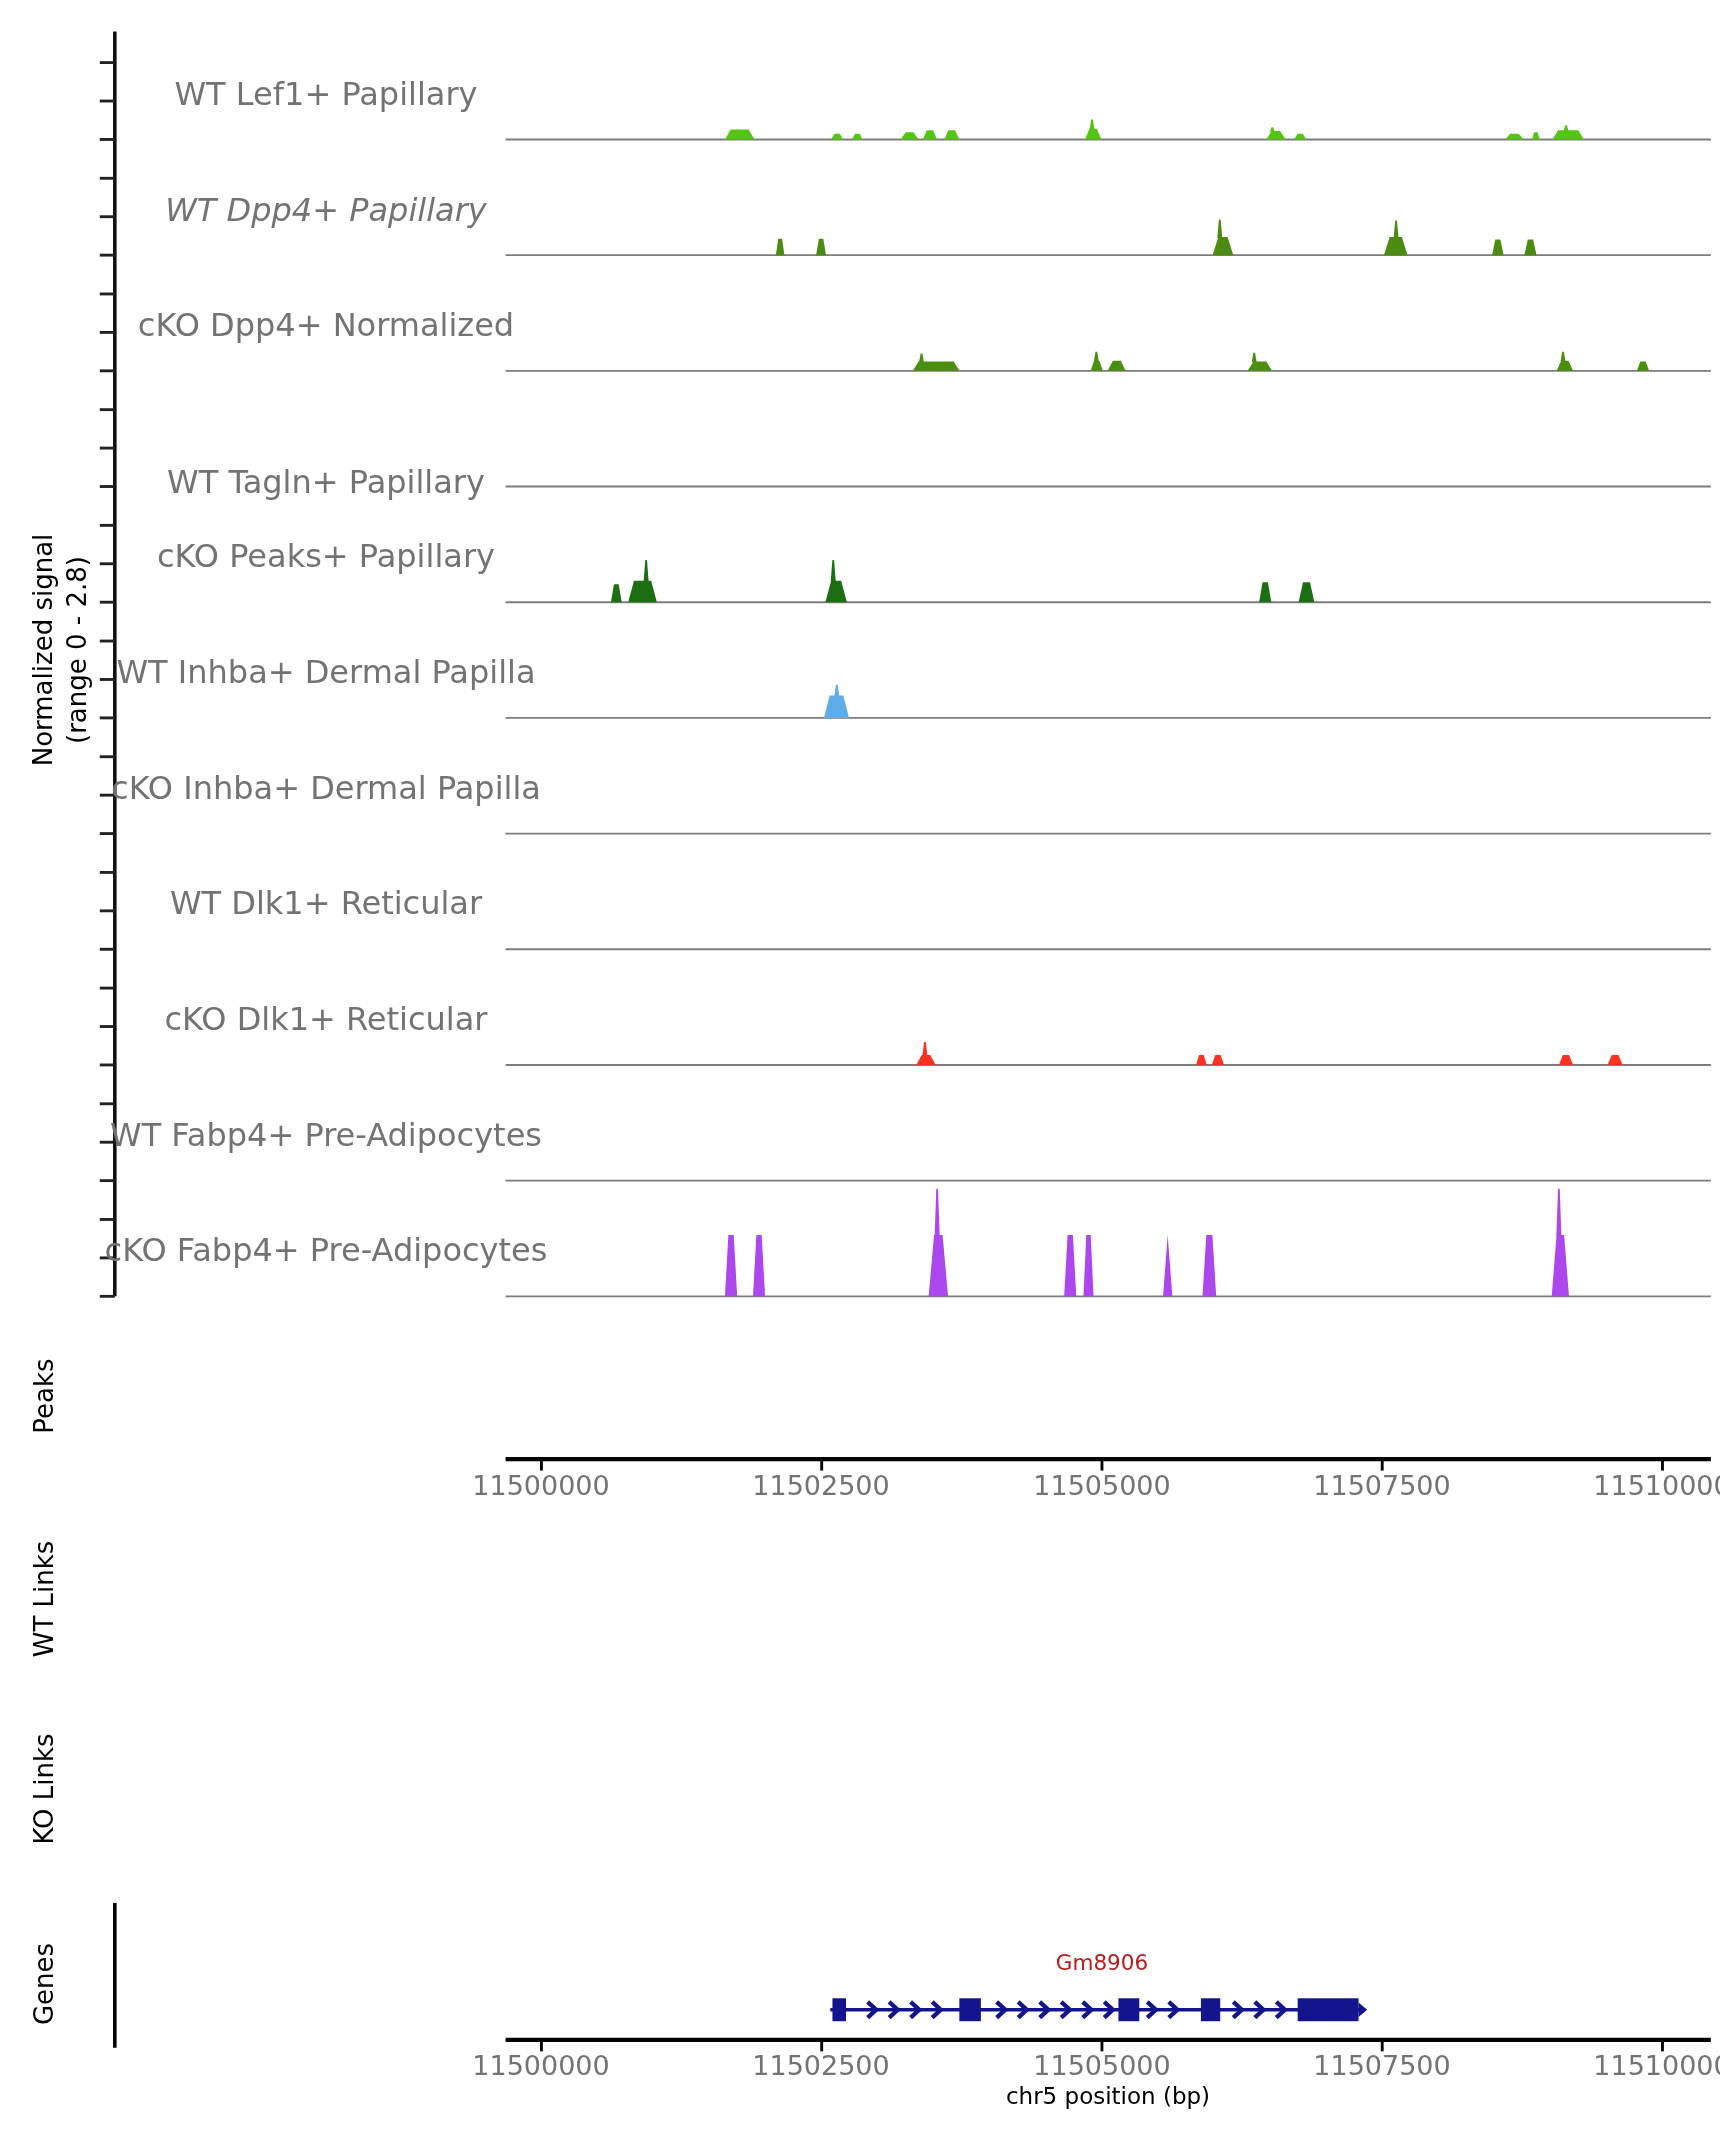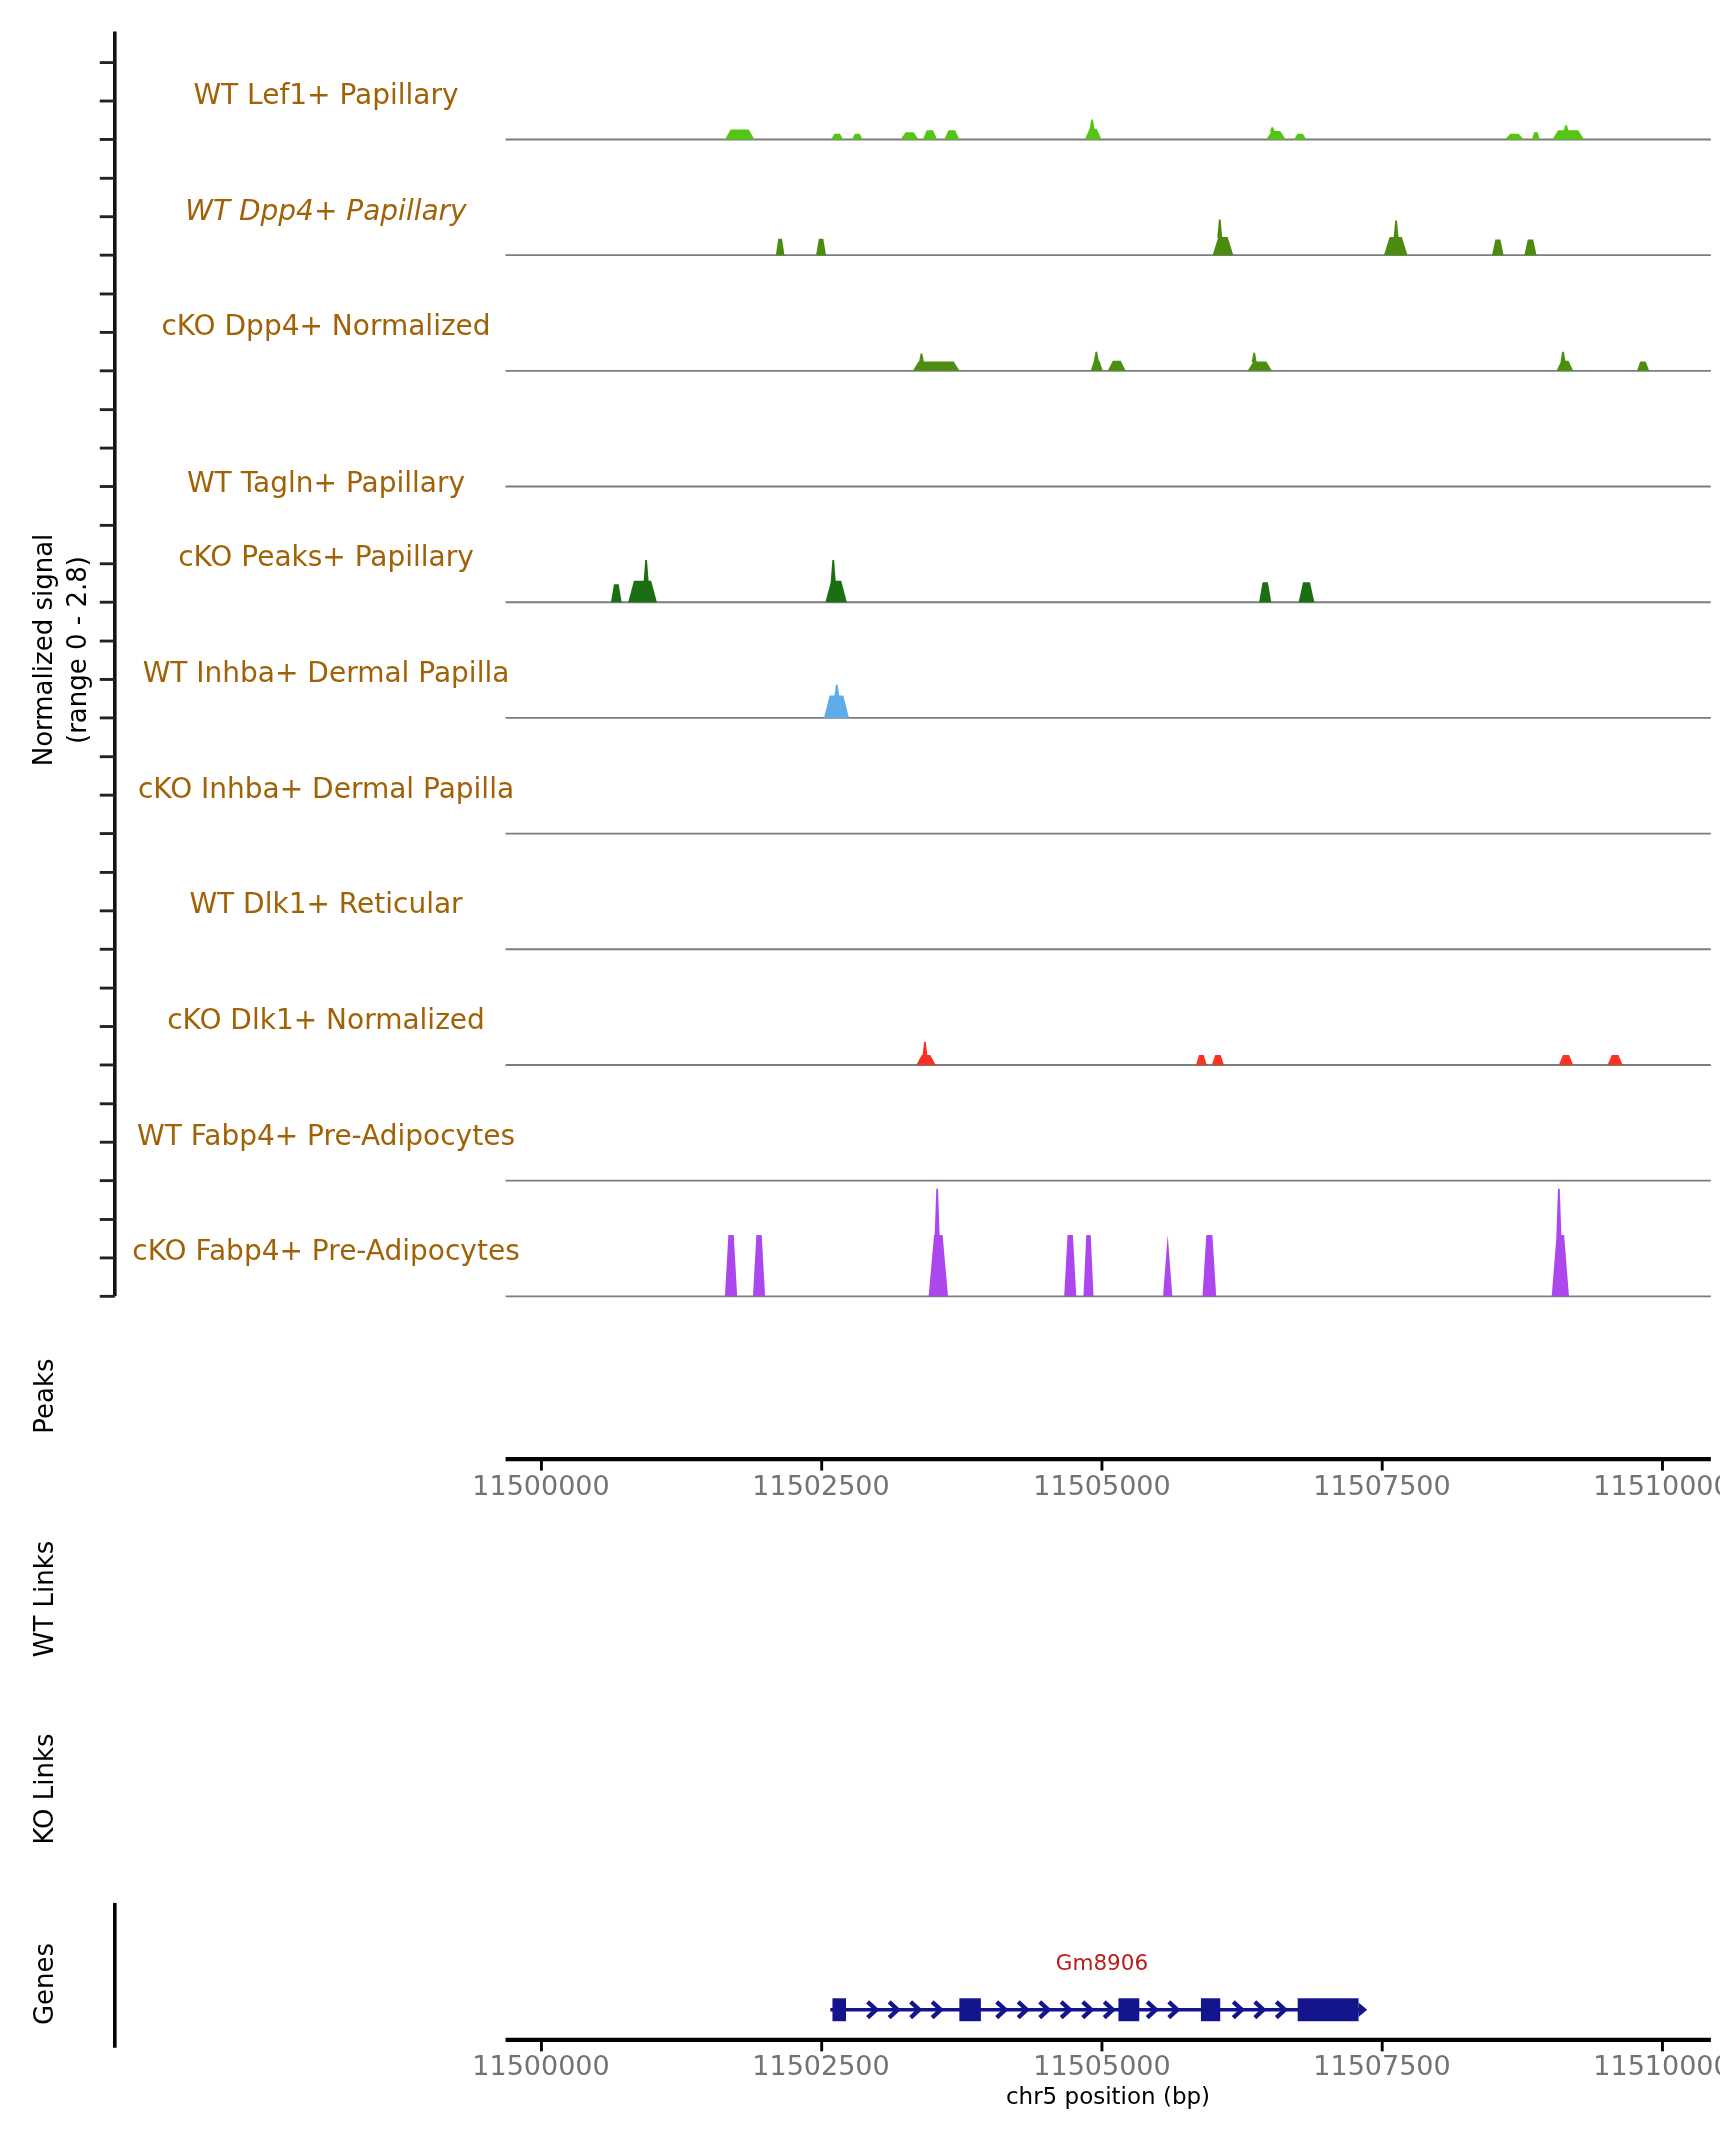--- a/index.html
+++ b/index.html
@@ -2,21 +2,21 @@
 <html style="font-size:11.5px"><head>
 <meta charset="utf-8">
 <style>
   html,body{margin:0;padding:0;background:#fff;}
   #page{position:relative;width:1721px;height:2151px;background:#ffffff;overflow:hidden;
         font-family:"DejaVu Sans","Liberation Sans",sans-serif;}
   svg{position:absolute;left:0;top:0;}
   .rot-label{position:absolute;transform:translate(-50%,-50%) rotate(-90deg);white-space:nowrap;
              font-size:26px;color:#000;text-align:center;line-height:1.3;}
   .track-label{position:absolute;transform:translate(-50%,-50%);white-space:nowrap;
-               font-size:28px;color:#a16207;}
+               font-size:32px;color:#737373;}
   .tick-label{position:absolute;transform:translate(-50%,0);white-space:nowrap;
               font-size:27px;color:#737373;}
   .axis-title{position:absolute;transform:translate(-50%,0);white-space:nowrap;
               font-size:23px;color:#000;}
   .gene-name{position:absolute;transform:translate(-50%,-50%);white-space:nowrap;
              font-size:21.5px;color:#b91c1c;}
 </style>
 </head>
 <body>
 
@@ -177,21 +177,21 @@
 
   <div id="labels">
       <div class="track-label" style="left: 326px; top: 94px;">WT Lef1+ Papillary</div>
       <div class="track-label" style="left: 326px; top: 210px; font-style: italic;">WT Dpp4+ Papillary</div>
       <div class="track-label" style="left: 326px; top: 325px;">cKO Dpp4+ Normalized</div>
       <div class="track-label" style="left: 326px; top: 441px; margin-top: 41px;">WT Tagln+ Papillary</div>
       <div class="track-label" style="left: 326px; top: 556px;">cKO Peaks+ Papillary</div>
       <div class="track-label" style="left: 326px; top: 672px;">WT Inhba+ Dermal Papilla</div>
       <div class="track-label" style="left: 326px; top: 788px;">cKO Inhba+ Dermal Papilla</div>
       <div class="track-label" style="left: 326px; top: 903px;">WT Dlk1+ Reticular</div>
-      <div class="track-label" style="left: 326px; top: 1019px;">cKO Dlk1+ Normalized</div>
+      <div class="track-label" style="left: 326px; top: 1019px;">cKO Dlk1+ Reticular</div>
       <div class="track-label" style="left: 326px; top: 1135px;">WT Fabp4+ Pre-Adipocytes</div>
       <div class="track-label" style="left: 326px; top: 1250px;">cKO Fabp4+ Pre-Adipocytes</div>
       <div class="tick-label" style="left: 541px; top: 1470px;">11500000</div>
       <div class="tick-label" style="left: 821px; top: 1470px;">11502500</div>
       <div class="tick-label" style="left: 1102px; top: 1470px;">11505000</div>
       <div class="tick-label" style="left: 1382px; top: 1470px;">11507500</div>
       <div class="tick-label" style="left: 1662px; top: 1470px;">11510000</div>
       <div class="tick-label" style="left: 541px; top: 2050px;">11500000</div>
       <div class="tick-label" style="left: 821px; top: 2050px;">11502500</div>
       <div class="tick-label" style="left: 1102px; top: 2050px;">11505000</div>

